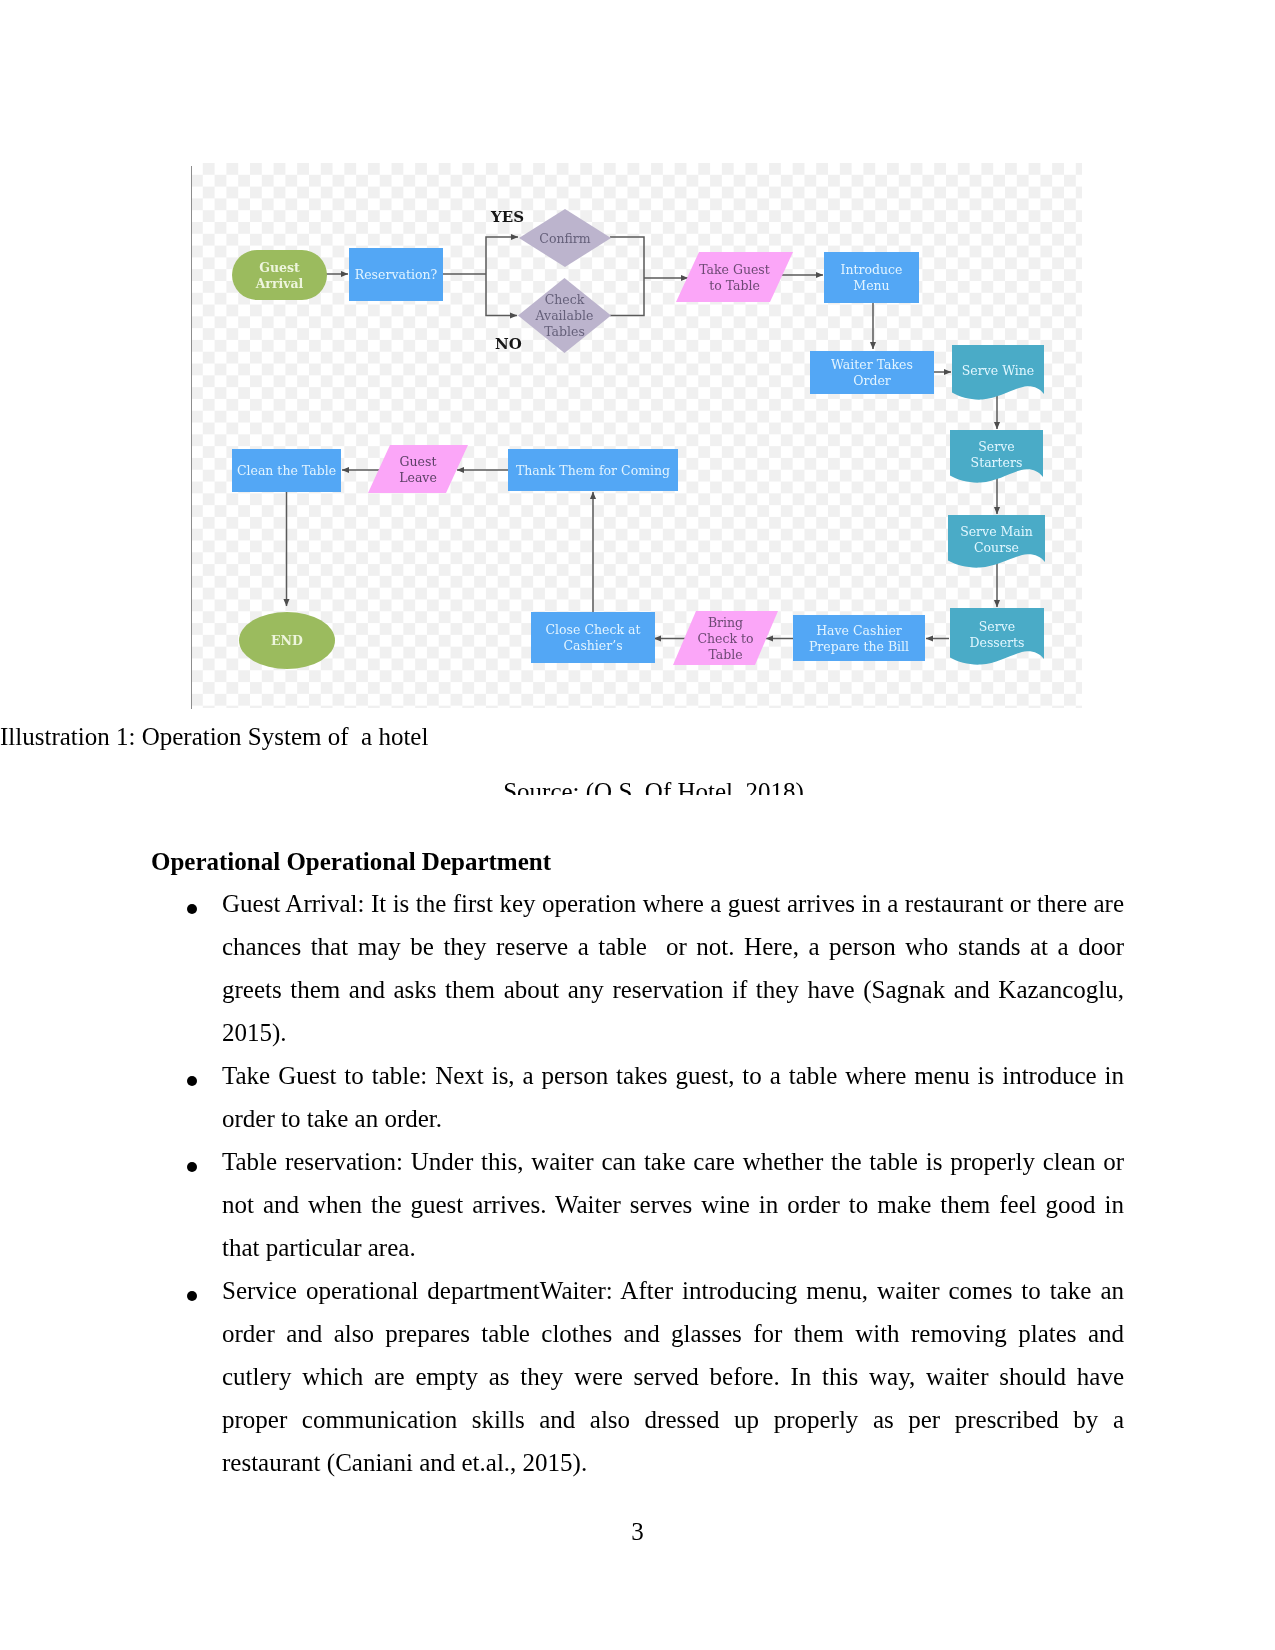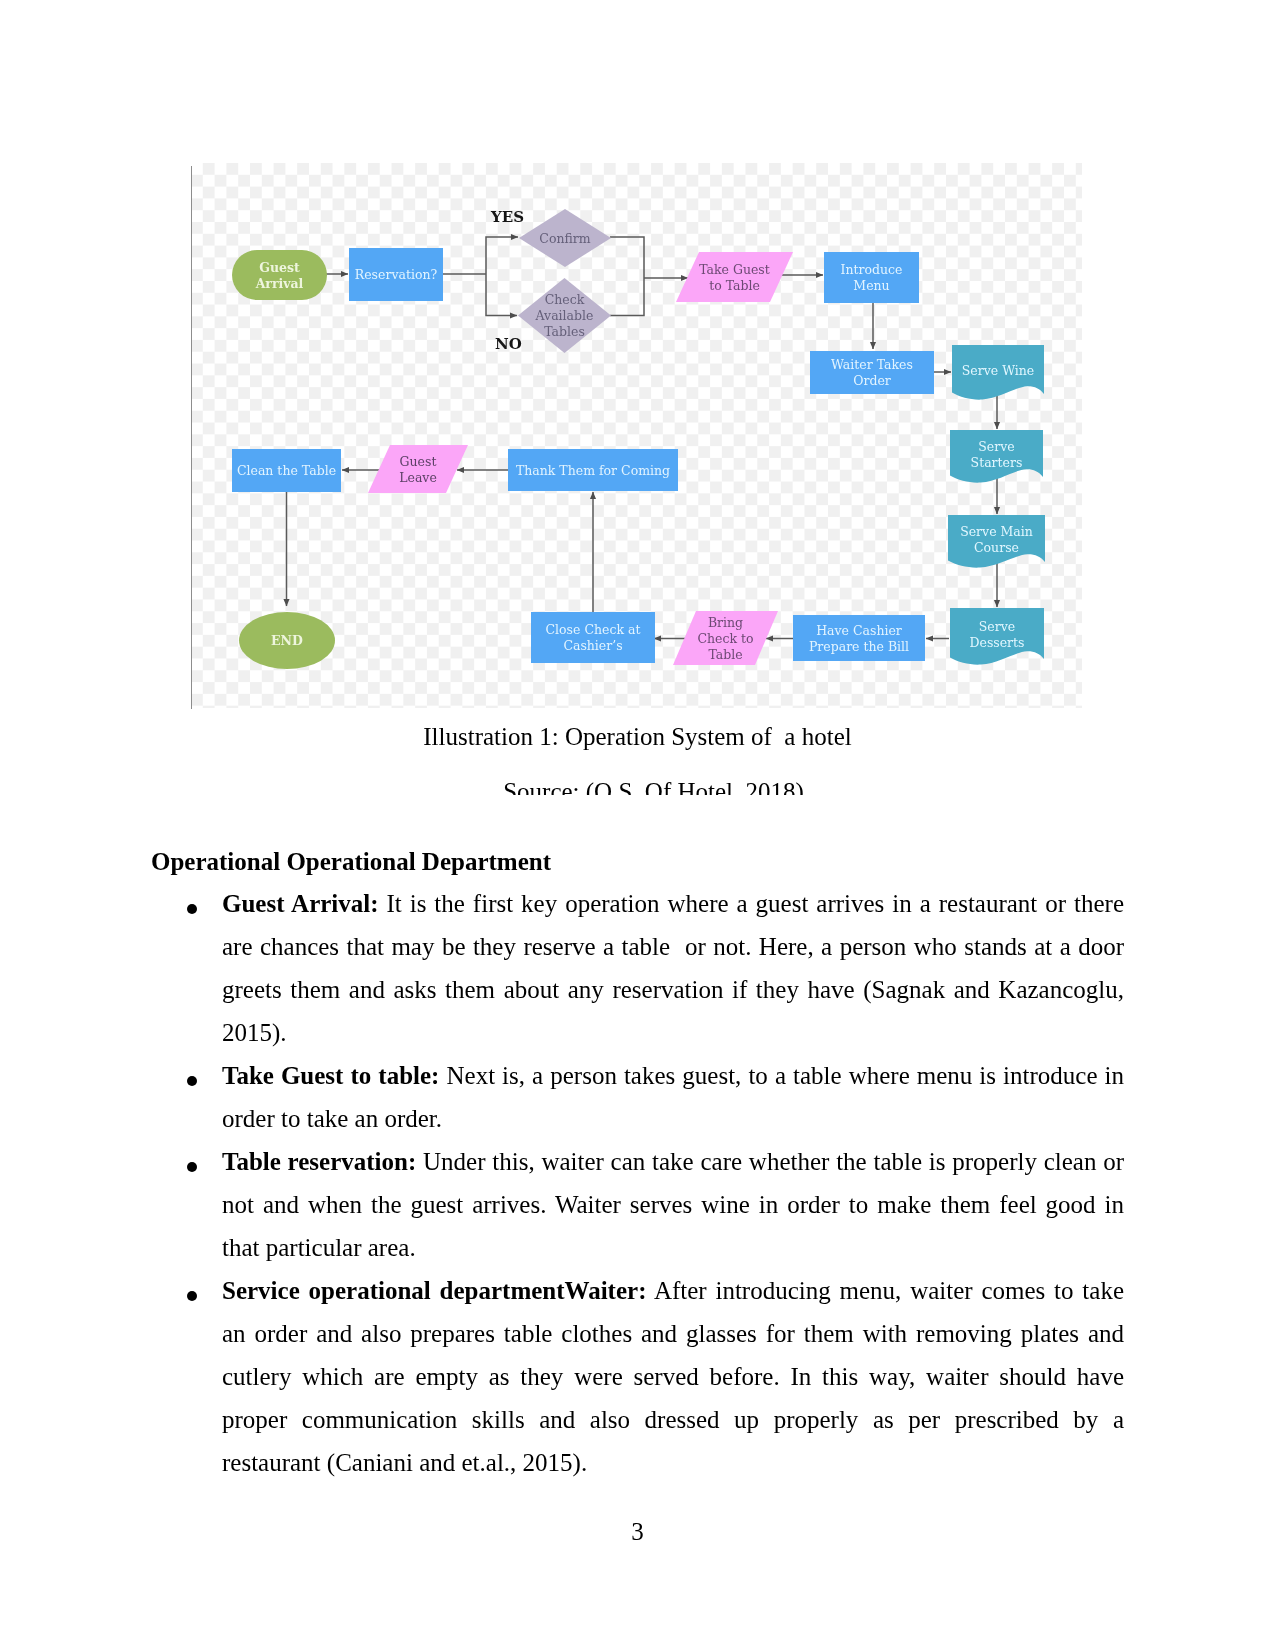--- a/index.html
+++ b/index.html
@@ -20,34 +20,34 @@
       conic-gradient(#f0f0f0 0 25%, #ffffff 0 50%, #f0f0f0 0 75%, #ffffff 0);
     background-size:23.6px 23.6px;
     background-position:0 0;
   }
   #figborder{position:absolute;left:0.2px;top:3px;width:0;height:543px;border-left:1.3px solid #8d8d8d;}
   svg#flow{position:absolute;left:0;top:0;}
   text.nodetext{font-family:"DejaVu Serif",serif;font-size:12.5px;}
   text.branchlabel{font-family:"DejaVu Serif",serif;font-size:15px;font-weight:bold;fill:#161616;}
 
   
-  .cap{position:absolute;width:100%;text-align:center;font-size:25px;line-height:1.2;white-space:pre-wrap;}
+  .cap{position:absolute;width:100%;font-size:25px;line-height:1.2;white-space:pre-wrap;}
   #cap1{top:722px;}
   #capwrap{position:absolute;left:0;top:777px;width:100%;height:18px;overflow:hidden;margin-left:16px;}
   #cap2{position:absolute;left:0;top:0;width:100%;text-align:center;font-size:25px;line-height:1.2;white-space:pre-wrap;}
 
   
   #content{position:absolute;left:151px;top:849px;width:973px;}
   h3.head{font-size:25px;font-weight:bold;margin:0 0 0 0;line-height:1.0;padding-left:0px;}
   ul.bullets{list-style:none;margin:8px 0 0 0;padding:0;}
   ul.bullets>li{position:relative;padding-left:71px;margin-top:0px;
      font-size:25px;line-height:43px;text-align:justify;white-space:pre-wrap;}
   ul.bullets>li .bull{position:absolute;left:36px;top:21.5px;width:10px;height:10px;
      border-radius:50%;background:#000;font-size:0;line-height:0;color:transparent;overflow:hidden;}
-  ul.bullets>li b{font-weight:bold;}
+  ul.bullets>li b{font-weight:normal;}
   #pageno{position:absolute;left:0;top:1518px;width:100%;text-align:center;font-size:25px;}
 </style>
 </head>
 <body>
 
 <div class="page">
 
   <div id="figure">
     <div id="checker"></div>
     <div id="figborder"></div>

